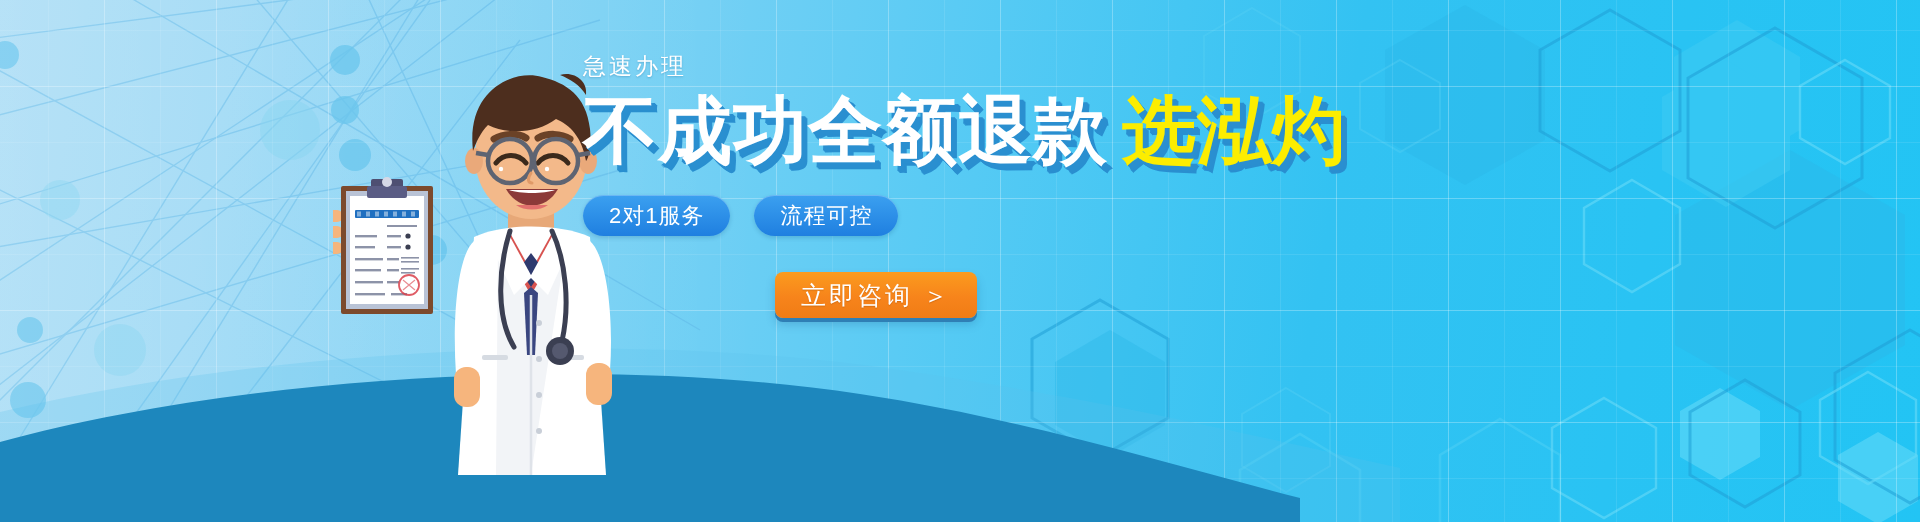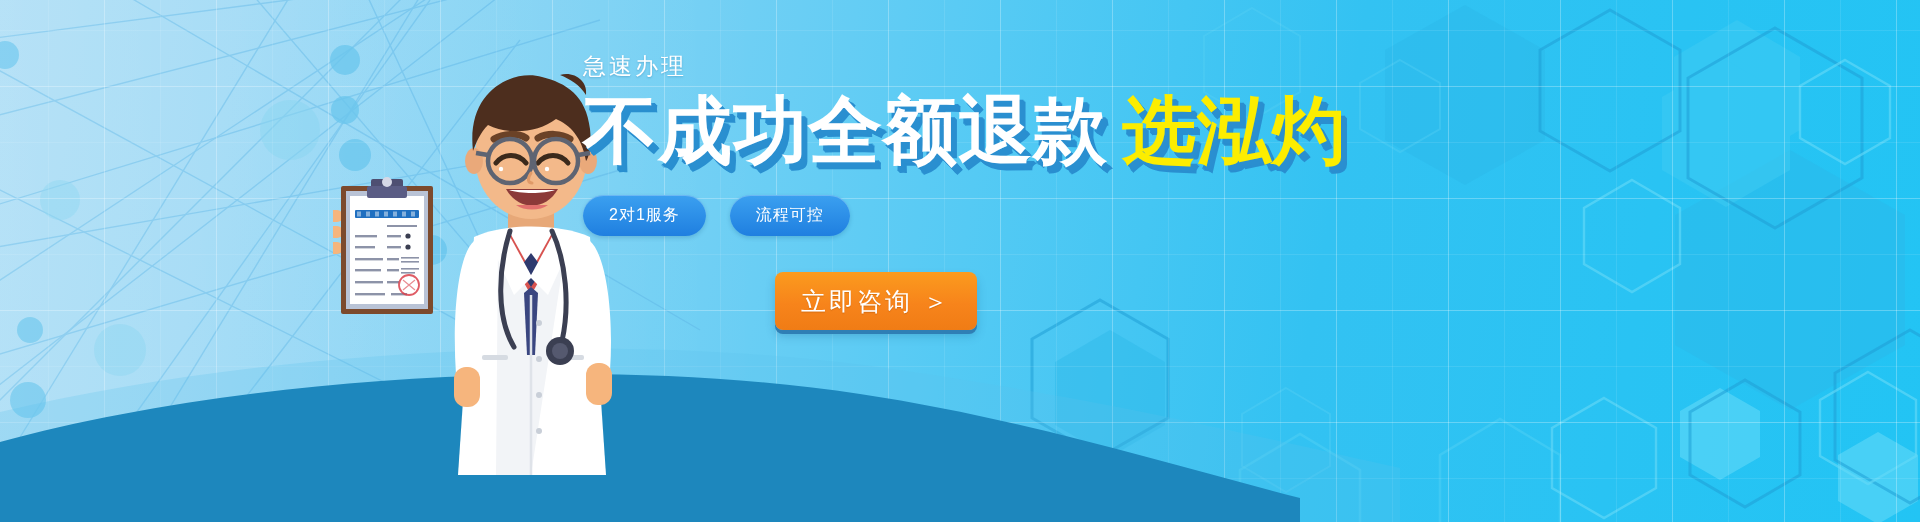--- a/index.html
+++ b/index.html
@@ -79,28 +79,28 @@
       6px 7px 0 #2a8fd0;
     text-align: center;
   }
 
   .tags { margin-top:24px; display:flex; gap:24px; align-items:center; }
   .tag {
     height:41px; padding:0 26px;
     display:flex; align-items:center; justify-content:center;
     border-radius:21px;
     background:linear-gradient(180deg,#3ba0f0 0%,#1f7fe0 100%);
-    color:#ffffff; font-size:16px; letter-spacing:1px;
+    color:#ffffff; font-size:22px; letter-spacing:1px;
     box-shadow:0 2px 4px rgba(20,80,130,.22), inset 0 1px 0 rgba(255,255,255,.25);
     cursor:pointer; white-space:nowrap;
   }
 
   .cta-wrap { margin-top:36px; padding-left:192px; }
   .cta {
-    width:202px; height:58px;
+    width:202px; height:46px;
     display:flex; align-items:center; justify-content:center;
     border-radius:8px;
     background:linear-gradient(180deg,#fb9b1e 0%,#f7841b 55%,#f07c15 100%);
     color:#ffffff; font-size:25px; letter-spacing:3px;
     border:none; cursor:pointer;
     box-shadow:0 4px 0 #2f7fb5, 0 6px 10px rgba(20,80,130,.25);
     text-shadow:0 1px 1px rgba(150,70,0,.35);
     font-family:"Liberation Sans","DejaVu Sans",sans-serif;
   }
 </style>

